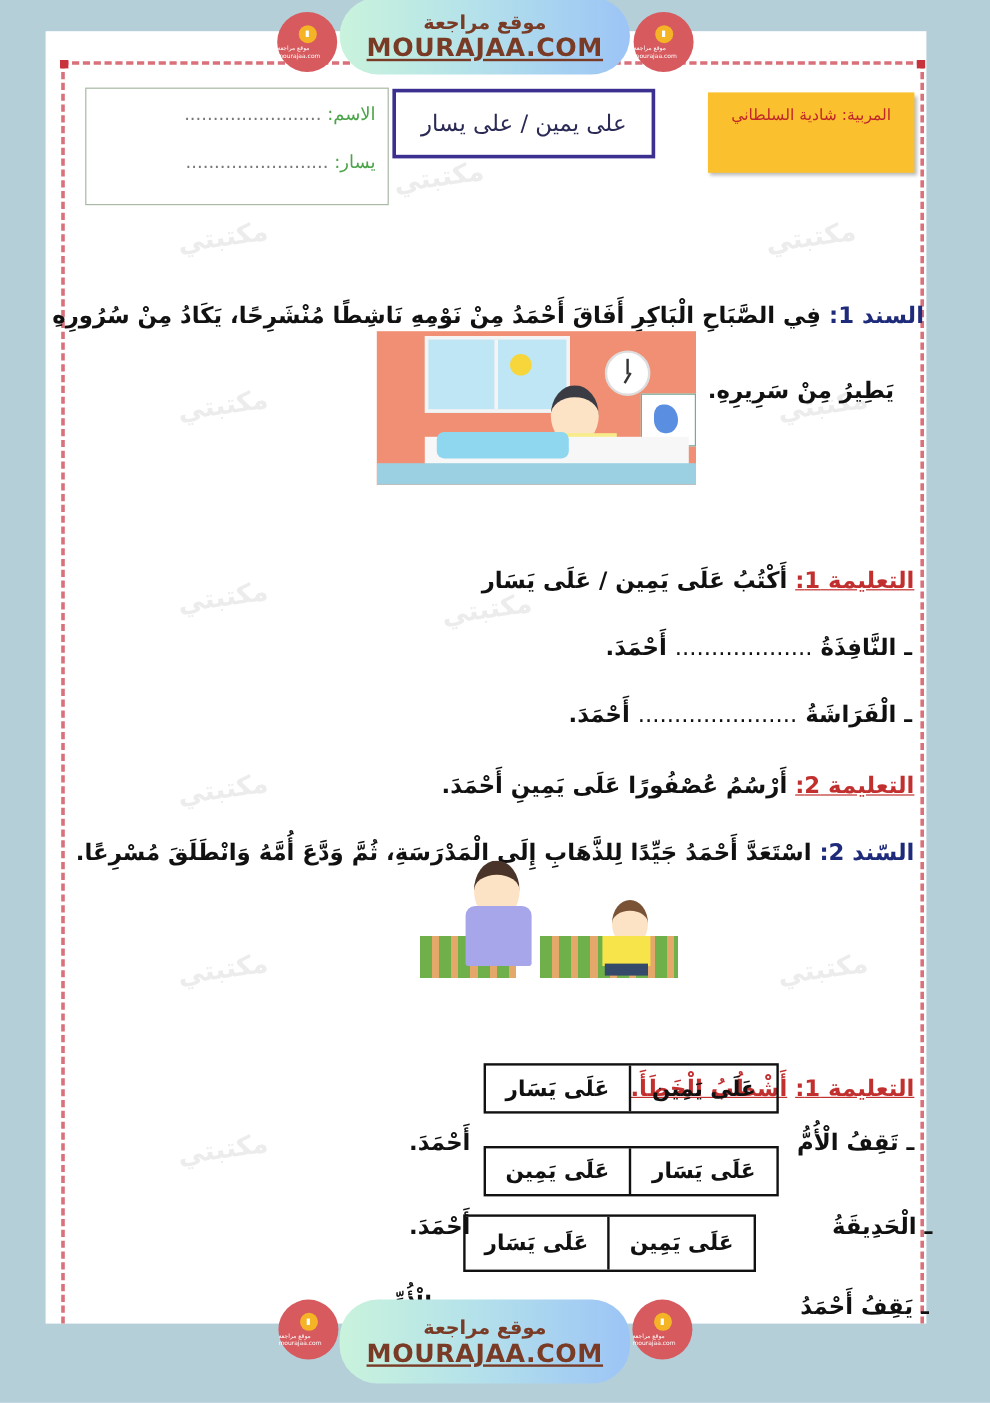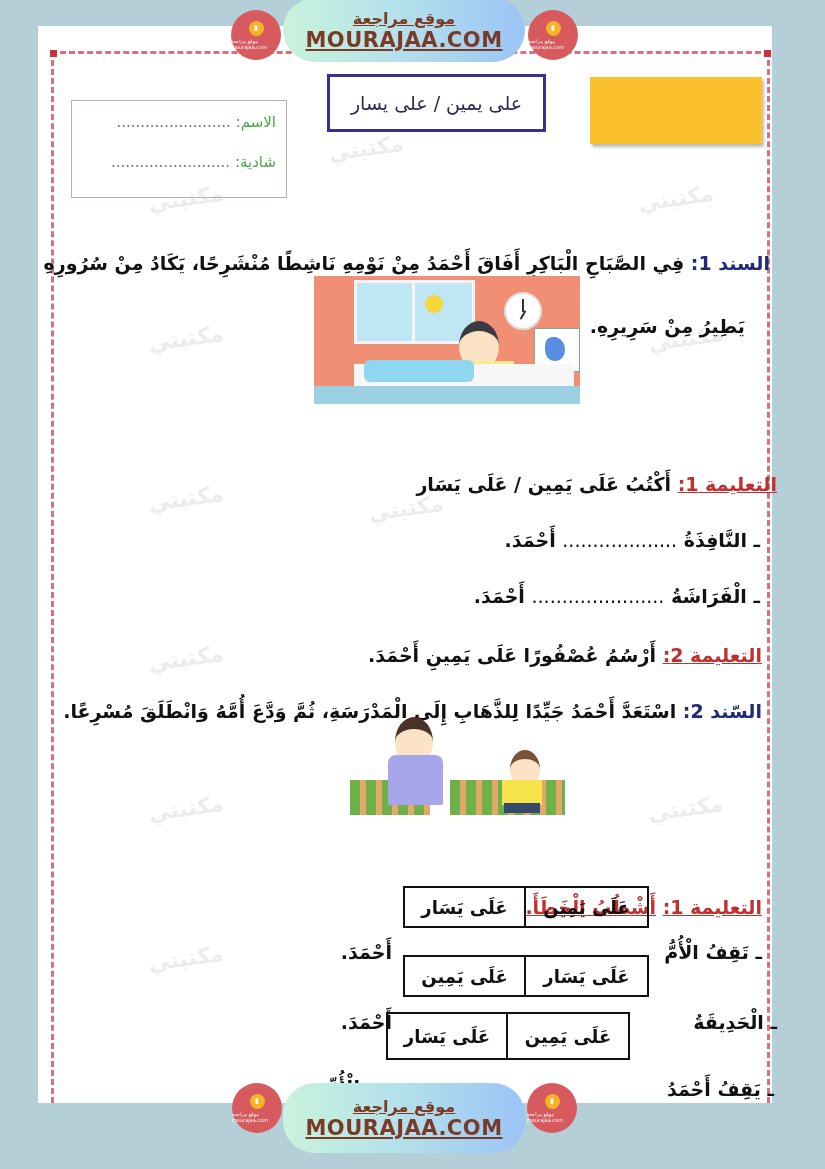--- a/index.html
+++ b/index.html
@@ -22,36 +22,36 @@
     position:absolute; color:#ececec; font-size:22px; font-weight:bold;
     transform:rotate(-8deg); user-select:none;
   }
   
   .badge-pill {
     position:absolute; width:242px; height:64px; border-radius:32px;
     background:linear-gradient(90deg,#c9f3dc 0%,#b5e2ea 45%,#9cc4f6 100%);
     display:flex; flex-direction:column; align-items:center; justify-content:center;
     text-align:center;
   }
-  .badge-pill .ar { font-size:16px; font-weight:bold; color:#7a3b26; text-decoration:underline; line-height:20px; }
+  .badge-pill .ar { font-size:16px; font-weight:bold; color:#7a3b26; line-height:20px; }
   .badge-pill .en { font-size:21px; font-weight:bold; color:#7a3b26; text-decoration:underline; line-height:22px; letter-spacing:0.5px; font-family:"DejaVu Sans", sans-serif; }
   .logo-circle {
     position:absolute; width:50px; height:50px; border-radius:50%;
     background:#d65a5e; display:flex; flex-direction:column; align-items:center; justify-content:center;
   }
   .logo-circle .dot {
     width:15px; height:15px; border-radius:50%; background:#f5b326;
     display:flex; align-items:center; justify-content:center; font-size:7px; color:#fff; font-weight:bold;
   }
   .logo-circle .cap { font-size:5px; color:#fff; line-height:6px; margin-top:2px; }
 
   
   .namebox {
-    position:absolute; left:71px; top:73px; width:216px; height:98px;
-    border:1.5px solid #a9b9a6; direction:rtl; box-sizing:border-box; padding:12px 10px 0 10px;margin-top:27px;
+    position:absolute; left:71px; top:73px; width:253px; height:98px;
+    border:1.5px solid #a9b9a6; direction:rtl; box-sizing:border-box; padding:12px 10px 0 10px;
   }
   .namebox .row { font-size:15px; color:#4aa448; margin-bottom:22px; white-space:nowrap; }
   .namebox .row .dots { color:#777; letter-spacing:1px; }
   .titlebox {
     position:absolute; left:327px; top:74px; width:219px; height:58px;
     border:3px solid #3b2f8f; box-sizing:border-box;
     display:flex; align-items:center; justify-content:center;
     font-size:19px; color:#2a2a55; direction:rtl;
   }
   .levelbox {
@@ -97,28 +97,29 @@
   <span class="wm" style="left:610px;top:770px">مكتبتي</span>
   <span class="wm" style="left:110px;top:920px">مكتبتي</span>
 </div>
 
 <div class="namebox">
   <div class="row">
     <span>الاسم:</span>
     <span class="dots">........................</span>
   </div>
   <div class="row">
-    <span>شادية:</span>
+    <span>يسار:</span>
     <span class="dots">.........................</span>
   </div>
 </div>
 
 <div class="titlebox">على يمين / على يسار</div>
 
 <div class="levelbox">
+  <div>المربية: شادية السلطاني</div>
 </div>
 
 <div class="text-rtl big" style="right:55px;top:204px">
   <span class="lbl-blue">السند 1:</span>
   <span>فِي الصَّبَاحِ الْبَاكِرِ أَفَاقَ أَحْمَدُ مِنْ نَوْمِهِ نَاشِطًا مُنْشَرِحًا، يَكَادُ مِنْ سُرُورِهِ</span>
 </div>
 <div class="text-rtl big" style="right:80px;top:267px">يَطِيرُ مِنْ سَرِيرِهِ.</div>
 
 <div class="illus" style="left:314px;top:276px;width:266px;height:128px;background:#f08f73;">
   <div style="position:absolute;left:40px;top:4px;width:115px;height:58px;background:#bfe6f4;border:3px solid #f4f4f4;">
@@ -132,21 +133,21 @@
   <div style="position:absolute;left:220px;top:52px;width:44px;height:42px;background:#fff;border:1px solid #7a9;">
     <div style="position:absolute;left:10px;top:8px;width:20px;height:24px;background:#5a8ee0;border-radius:40% 60% 50% 50%;"></div>
   </div>
   <div style="position:absolute;left:145px;top:45px;width:40px;height:40px;border-radius:50%;background:#fde3c5;border-top:10px solid #3b3b44;"></div>
   <div style="position:absolute;left:130px;top:85px;width:70px;height:25px;background:#f8ec8a;"></div>
   <div style="position:absolute;left:40px;top:88px;width:220px;height:30px;background:#f7f7f7;"></div>
   <div style="position:absolute;left:50px;top:84px;width:110px;height:22px;background:#8fd6ef;border-radius:6px;"></div>
   <div style="position:absolute;left:0;top:110px;width:266px;height:18px;background:#9bd0e2;"></div>
 </div>
 
-<div class="text-rtl big" style="right:48px;top:425px">
+<div class="text-rtl big" style="right:63px;top:425px">
   <span class="lbl-red">التعليمة 1:</span>
   <span>أَكْتُبُ عَلَى يَمِين / عَلَى يَسَار</span>
 </div>
 <div class="text-rtl big" style="right:65px;top:481px">
   <span>ـ النَّافِذَةُ</span>
   <span style="font-weight:normal">...................</span>
   <span>أَحْمَدَ.</span>
 </div>
 <div class="text-rtl big" style="right:65px;top:537px">
   <span>ـ الْفَرَاشَةُ</span>

